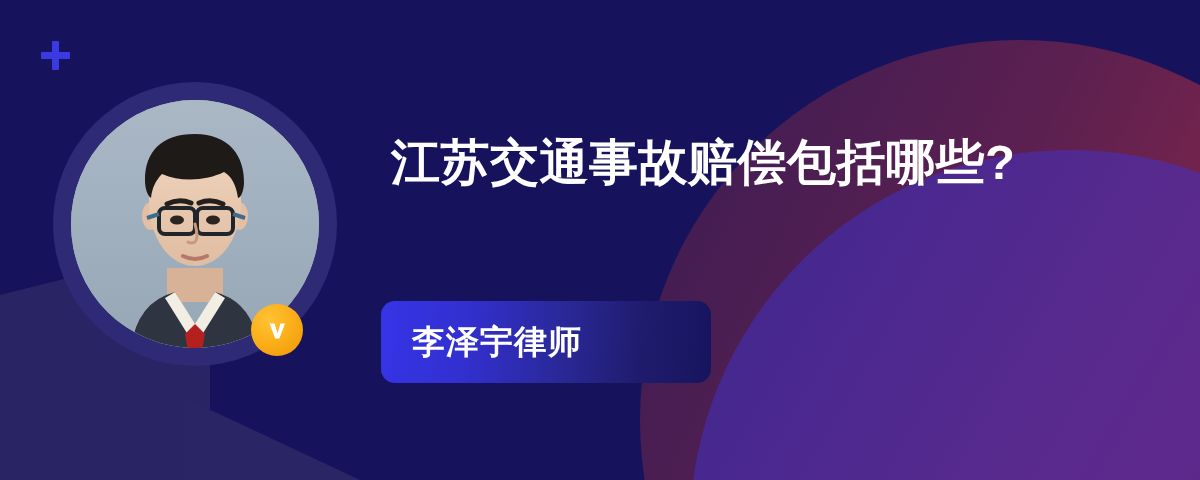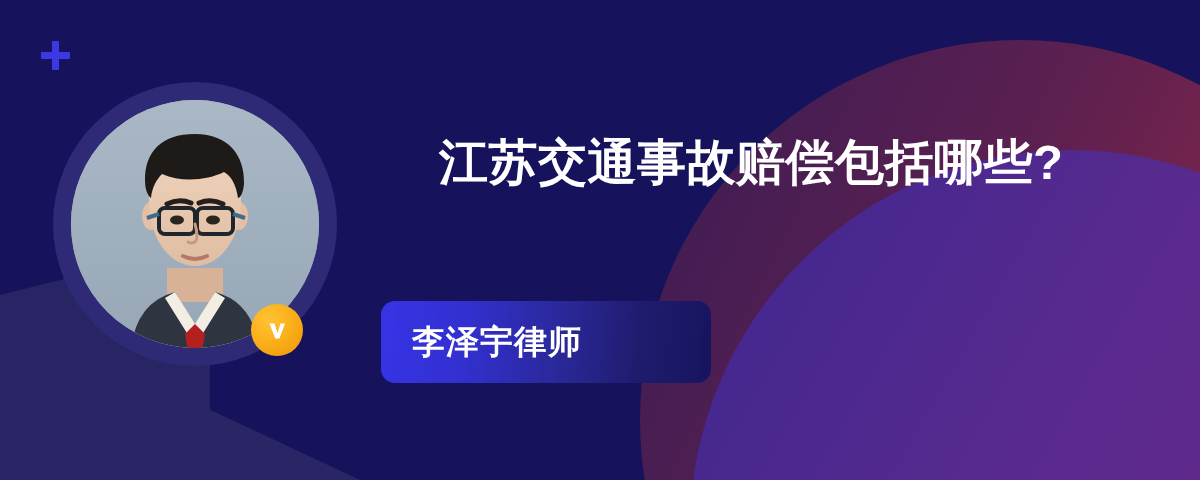--- a/index.html
+++ b/index.html
@@ -138,21 +138,20 @@
     position: absolute;
     left: 391px;
     top: 126px;
     width: 700px;
     color: #ffffff;
     font-size: 49px;
     font-weight: bold;
     line-height: 73px;
     letter-spacing: 0.5px;
     white-space: pre-wrap;
-    margin-left: 48px;
   }
   .name-button {
     position: absolute;
     left: 381px;
     top: 301px;
     width: 330px;
     height: 82px;
     border-radius: 14px;
     border: none;
     padding: 0 2px 0 31px;

